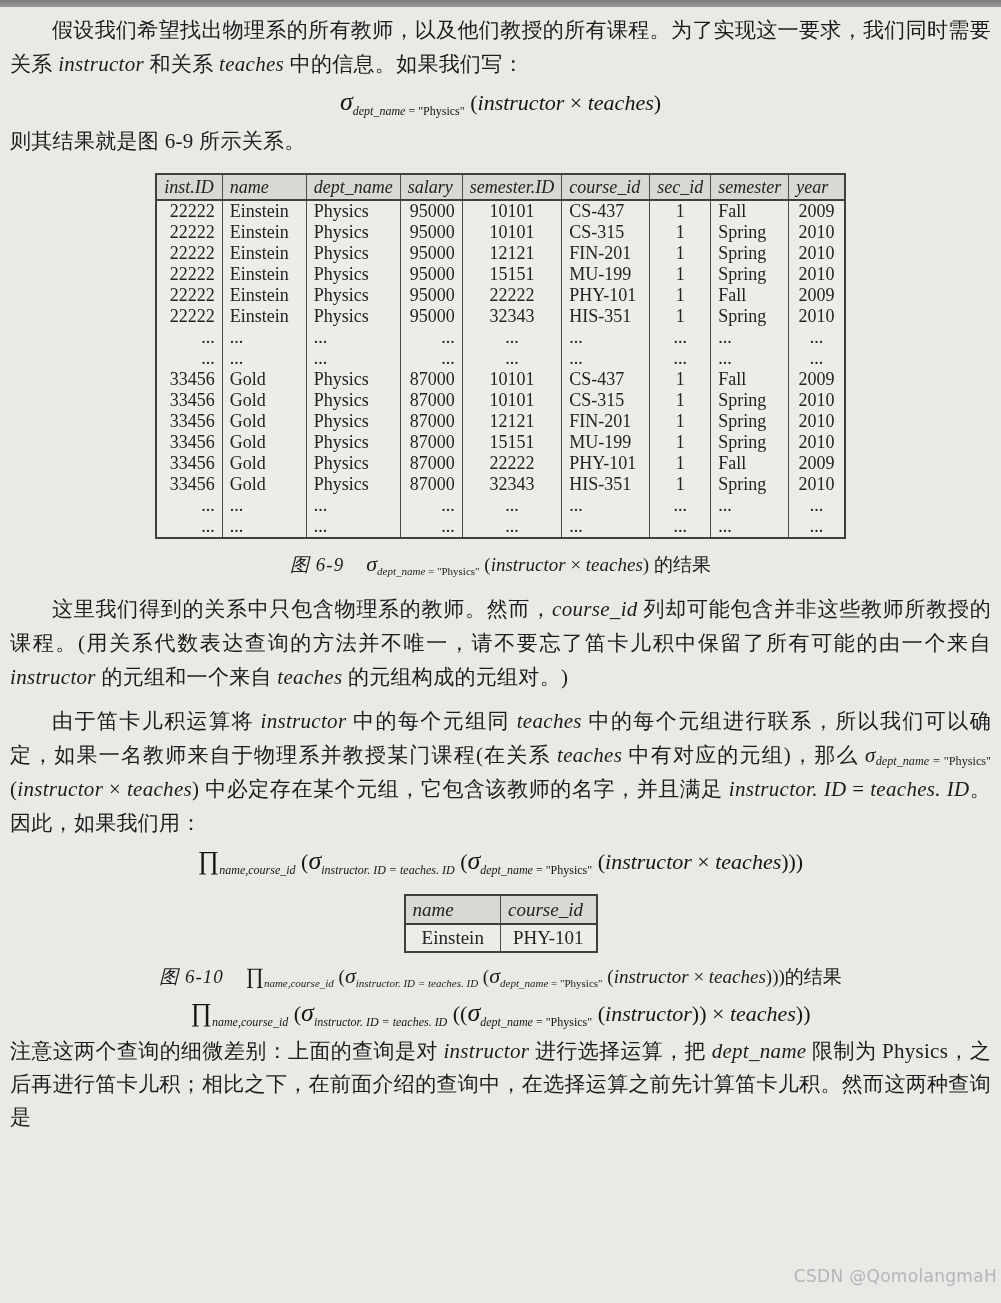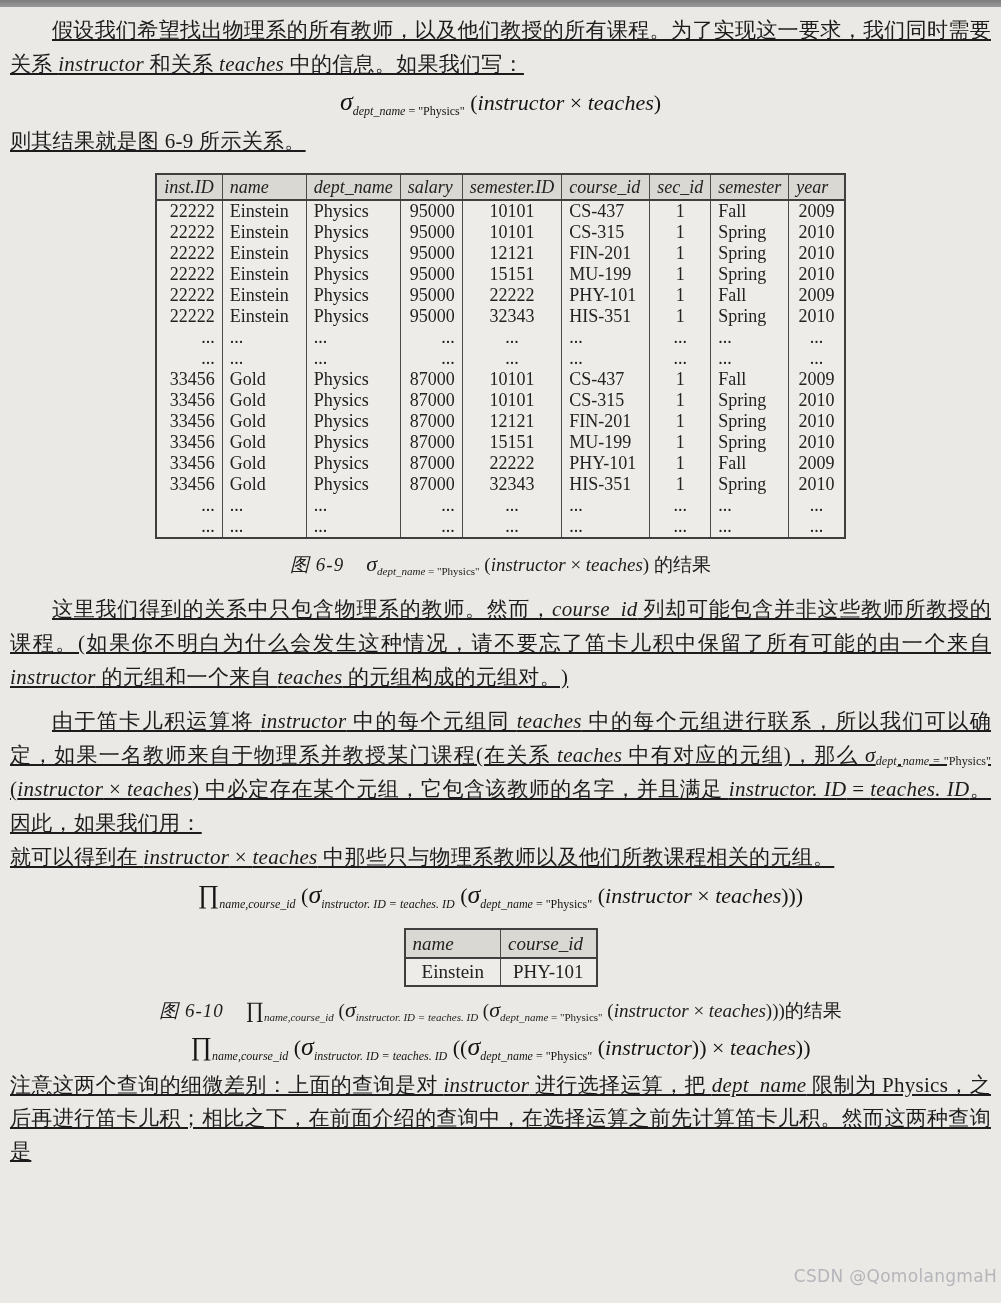--- a/index.html
+++ b/index.html
@@ -5,21 +5,21 @@
   html,body { margin:0; padding:0; background:#ffffff; }
   .page {
     position:relative; width:1001px; height:1303px; overflow:hidden;
     background:#eae9e5;
     font-family:"Liberation Serif","DejaVu Serif",serif;
     color:#1c1c1c;
   }
   .topbar { height:7px; background:linear-gradient(#7d7d7d,#9a9a9a); }
   .body {
     margin:0 10px; text-align:justify;
-    font-size:21px; line-height:34px; letter-spacing:0.3px; color:#1c1c1c;text-decoration:underline;
+    font-size:21px; line-height:34px; letter-spacing:0.3px; color:#1c1c1c;
   }
   .indent { text-indent:2em; }
   .m-p1 { margin-top:6px; }
   .m-p1b { margin-top:4px; }
   .m-p2 { margin-top:12px; }
   .m-p3 { margin-top:10px; }
   .m-p7 { margin-top:14px; }
   .m-p8 { margin-top:4px; line-height:33px; }
   .it { font-style:italic; }
   .sb { font-size:0.58em; vertical-align:-0.28em; line-height:0; letter-spacing:0; }
@@ -281,26 +281,25 @@
               <td style="text-align: center;">...</td>
             </tr>
           </tbody>
         </table>
       </div>
     <div class="caption">
       <span class="cap-label">图 6-9</span><span><span class="it op">σ</span><span class="it sb">dept_name</span><span class="sb"> = "Physics"</span><span> (</span><span class="it">instructor</span><span> × </span><span class="it">teaches</span><span>)</span></span><span> 的结果</span>
     </div>
   </div>
 
-  <p class="body indent m-p2"><span>这里我们得到的关系中只包含物理系的教师。然而，</span><span class="it">course_id</span><span> 列却可能包含并非这些教师所教授的课程。(如果你不明白为什么会发生这种情况，请不要忘了笛卡儿积中保留了所有可能的由一个来自 </span><span class="it">instructor</span><span> 的元组和一个来自 </span><span class="it">teaches</span><span> 的元组构成的元组对。)</span></p>
+  <p class="body indent m-p2"><span>这里我们得到的关系中只包含物理系的教师。然而，</span><span class="it">course_id</span><span> 列却可能包含并非这些教师所教授的课程。(用关系代数表达查询的方法并不唯一，请不要忘了笛卡儿积中保留了所有可能的由一个来自 </span><span class="it">instructor</span><span> 的元组和一个来自 </span><span class="it">teaches</span><span> 的元组构成的元组对。)</span></p>
 
   <p class="body indent m-p3"><span>由于笛卡儿积运算将 </span><span class="it">instructor</span><span> 中的每个元组同 </span><span class="it">teaches</span><span> 中的每个元组进行联系，所以我们可以确定，如果一名教师来自于物理系并教授某门课程(在关系 </span><span class="it">teaches</span><span> 中有对应的元组)，那么 </span><span class="it">σ</span><span class="it sb">dept_name</span><span class="sb"> = "Physics"</span><span>(</span><span class="it">instructor</span><span> × </span><span class="it">teaches</span><span>) 中必定存在某个元组，它包含该教师的名字，并且满足 </span><span class="it">instructor. ID</span><span> = </span><span class="it">teaches. ID</span><span>。因此，如果我们用：</span></p>
 
 
-  <p class="body"><span>就可以得到在 </span><span class="it">instructor</span><span> × </span><span class="it">teaches</span><span> 中那些只与物理系教师以及他们所教课程相关的元组。</span></p>
 
 
   <div class="formula"><span class="op">∏</span><span class="it sb">name,course_id</span><span> (</span><span class="it op">σ</span><span class="it sb">instructor. ID = teaches. ID</span><span> (</span><span class="it op">σ</span><span class="it sb">dept_name</span><span class="sb"> = "Physics"</span><span> (</span><span class="it">instructor</span><span> × </span><span class="it">teaches</span><span>)))</span></div>
 
 
   <div class="figure">
     <div class="tablewrap small-table">
         <table>
           <colgroup>
             <col style="width: 96px;">

